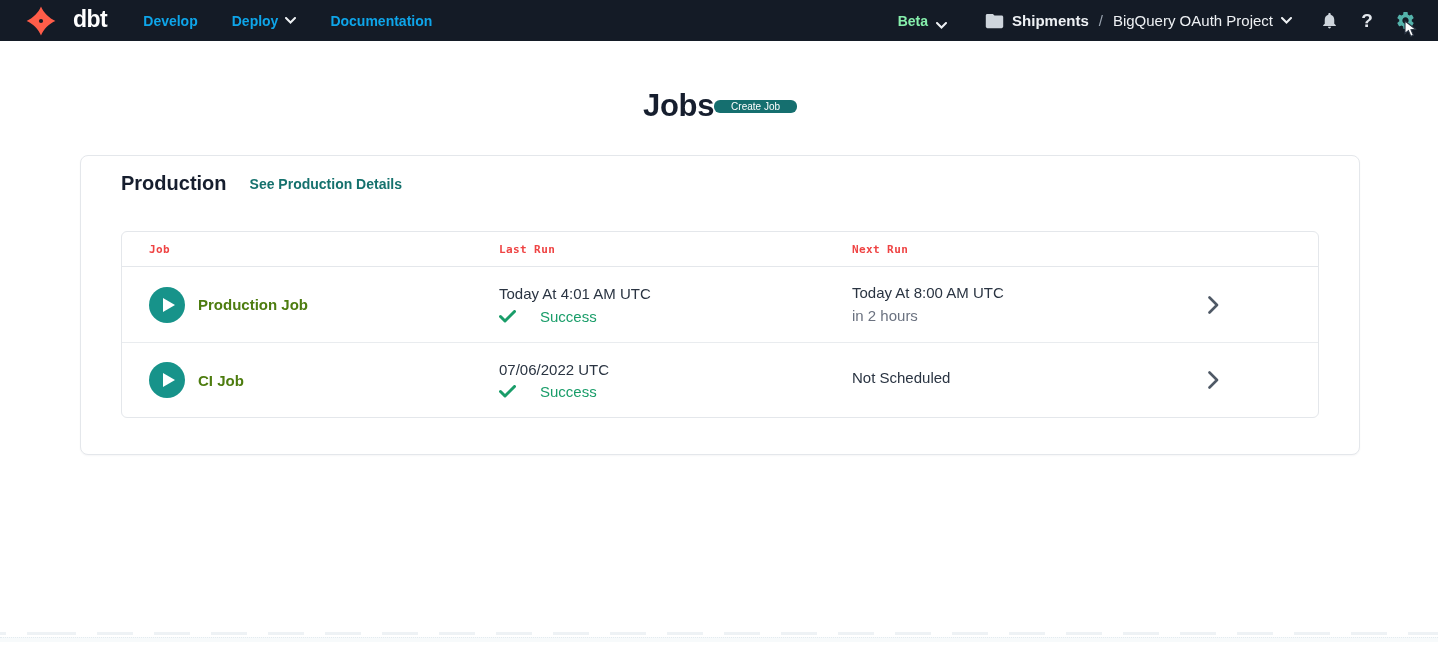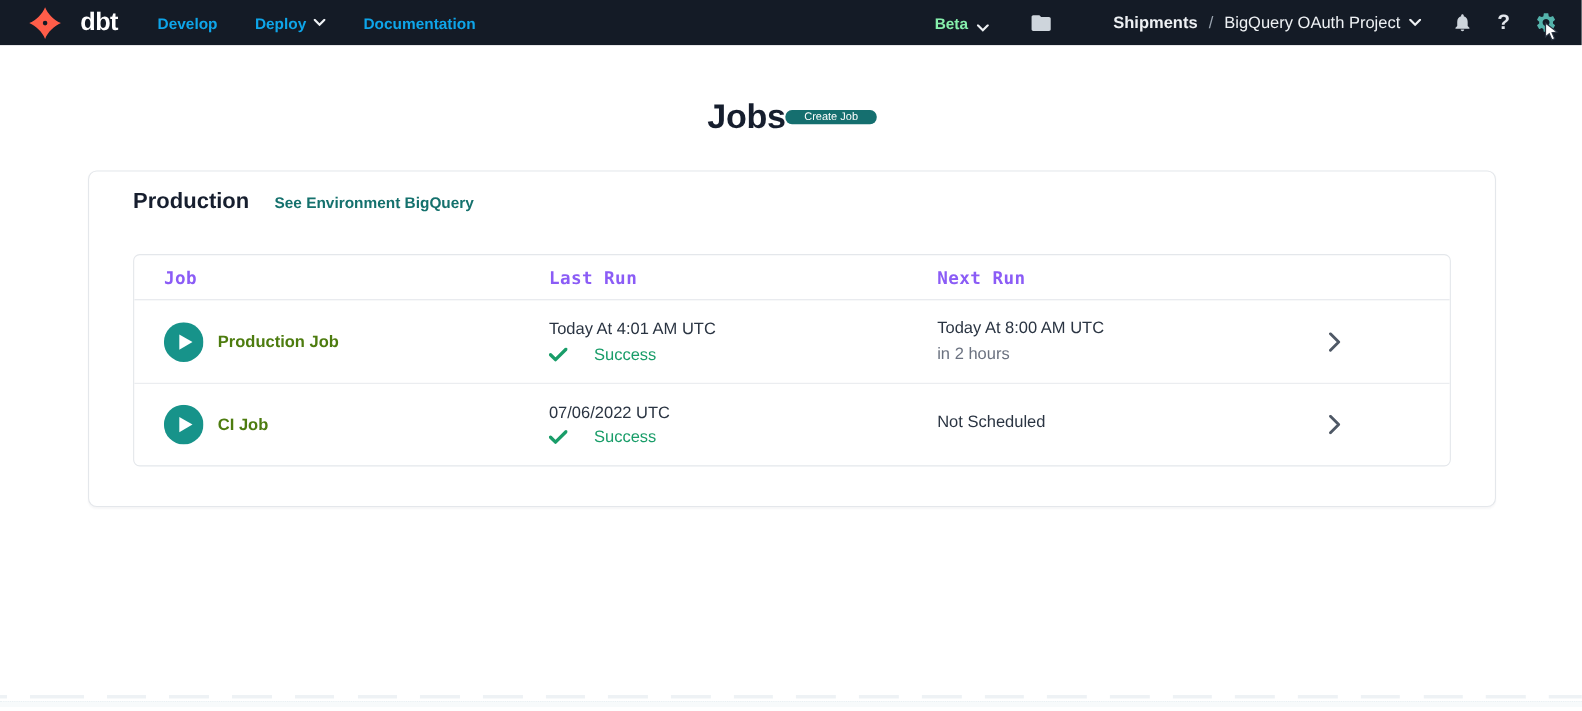--- a/index.html
+++ b/index.html
@@ -16,21 +16,21 @@
   .nav-links { display:flex; align-items:center; gap:34px; margin-left:36px; }
   .nav-link { display:flex; align-items:center; gap:7px; color:#0ea5e9;
     font-size:14px; font-weight:700; cursor:pointer; }
   .chev-down { width:11px; height:7px; display:block; }
   .nav-right { margin-left:auto; display:flex; align-items:center; }
   .beta-group { display:flex; align-items:flex-end; gap:8px; color:#86efac;
     font-size:14px; font-weight:700; cursor:pointer;padding-left:47px; }
   .project-group { display:flex; align-items:center; gap:8px; margin-left:38px;
     color:#eef1f4; font-size:15px; cursor:pointer; }
   .folder-icon { width:19px; height:16px; display:block; }
-  .project-name { font-weight:700;margin-left:48px; }
+  .project-name { font-weight:700; }
   .crumb-sep { color:#9aa4b0; font-weight:400; padding:0 2px; }
   .env-name { font-weight:400; }
   .icon-group { display:flex; align-items:center; gap:16px; margin-left:26px; }
   .nav-icon { width:22px; height:22px; display:flex; align-items:center;
     justify-content:center; cursor:pointer; position:relative; }
   .help-glyph { color:#e3e7ec; font-size:19px; font-weight:700; }
   .cursor-overlay { position:absolute; left:9px; top:10px; width:16px; height:18px; }
 
   
   .main { padding:47px 78px 0 80px; }
@@ -47,22 +47,22 @@
   .card-head { display:flex; align-items:center; gap:23px; }
   .env-title { font-size:20px; font-weight:700; color:#161e2e; }
   .env-link { font-size:14px; font-weight:700; color:var(--link-teal,#15716d);
     text-decoration:none; cursor:pointer; }
 
   
   .jobs-table { margin-top:36px; border:1px solid #e4e7eb; border-radius:6px;
     overflow:hidden; }
   .thead { display:grid; grid-template-columns:350px 353px 283px 1fr;
     padding:11px 27px 10px 27px; border-bottom:1px solid #e4e7eb; }
-  .th { font-family:"DejaVu Sans Mono","Liberation Mono",monospace; font-size:16px;
-    font-weight:700; color:#8b5cf6; letter-spacing:0.4px; }
+  .th { font-family:"DejaVu Sans Mono","Liberation Mono",monospace; font-size:11px;
+    font-weight:700; color:#ef4444; letter-spacing:0.4px; }
   .trow { display:grid; grid-template-columns:350px 353px 283px 1fr;
     align-items:center; min-height:75px; padding:12px 27px; cursor:pointer; }
   .trow + .trow { border-top:1px solid #e9ecef; }
   .job-cell { display:flex; align-items:center; gap:13px; }
   .play-btn { width:36px; height:36px; flex:none; cursor:pointer; display:block; }
   .job-name { font-size:15px; font-weight:700; color:#4d7c0f; }
   .cell-line1 { font-size:15px; color:#2a3442; line-height:1.35; }
   .status-line { display:flex; align-items:center; gap:24px; margin-top:3px; }
   .check-icon { width:17px; height:13px; display:block; }
   .status-text { font-size:15px; font-weight:400; color:var(--success-green,#199d69); }
@@ -147,21 +147,21 @@
 
 <main class="main">
   <div class="title-row">
     <h1 class="page-title">Jobs</h1>
     <button class="create-btn">Create Job</button>
   </div>
 
   <section class="card">
     <div class="card-head">
       <h2 class="env-title">Production</h2>
-      <a class="env-link">See Environment BigQuery</a>
+      <a class="env-link">See Production Details</a>
     </div>
 
     <div class="jobs-table">
       <div class="thead">
         <div class="th">Job</div>
         <div class="th">Last Run</div>
         <div class="th">Next Run</div>
         <div class="th"></div>
       </div>
 

